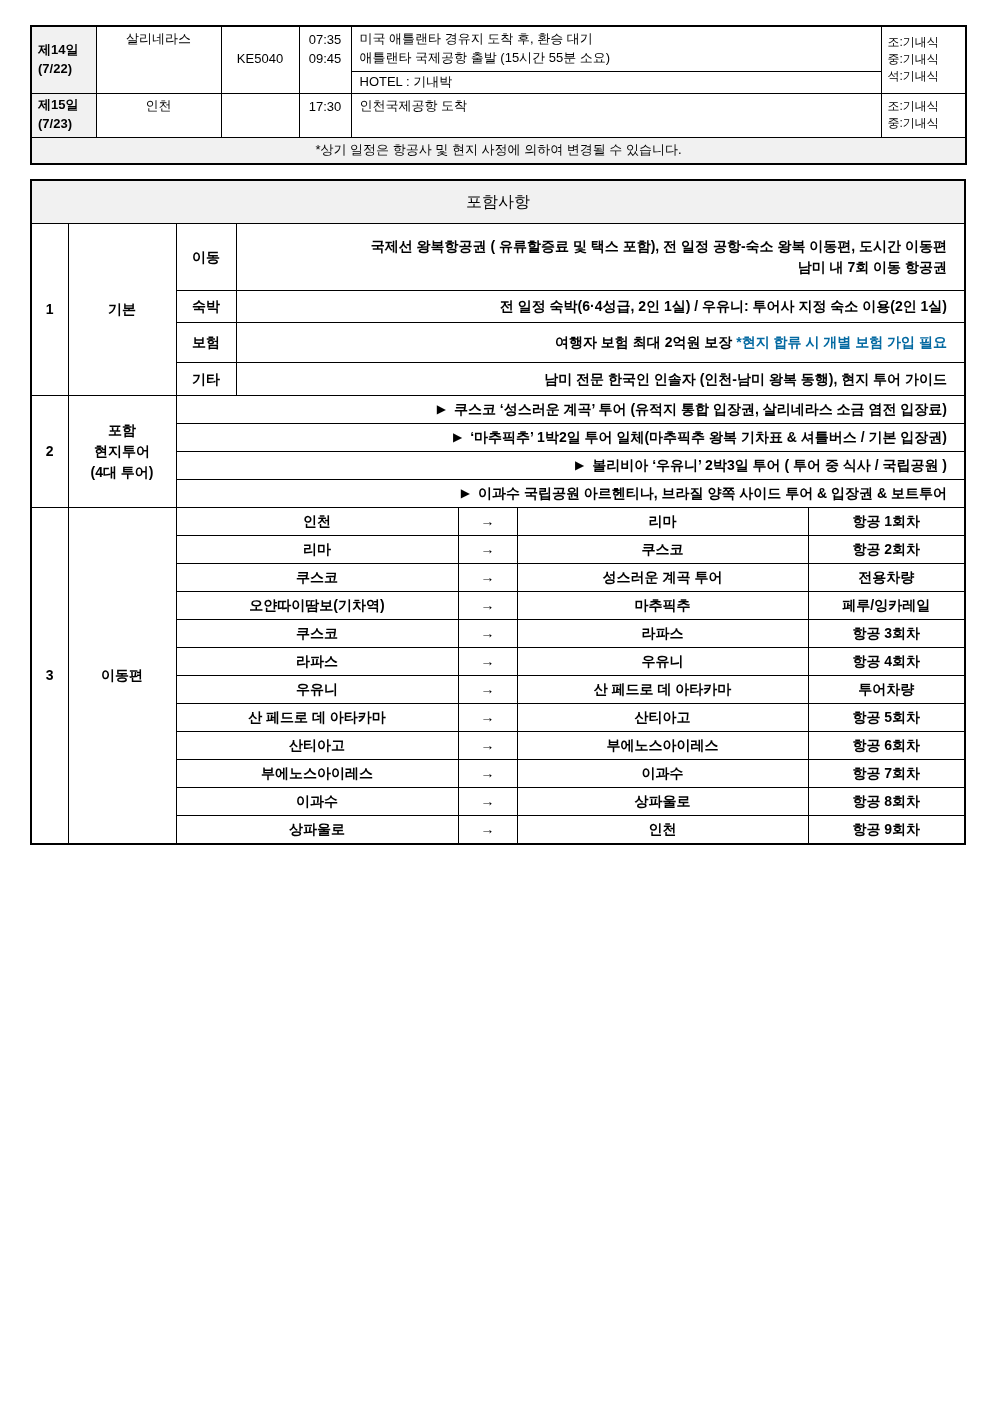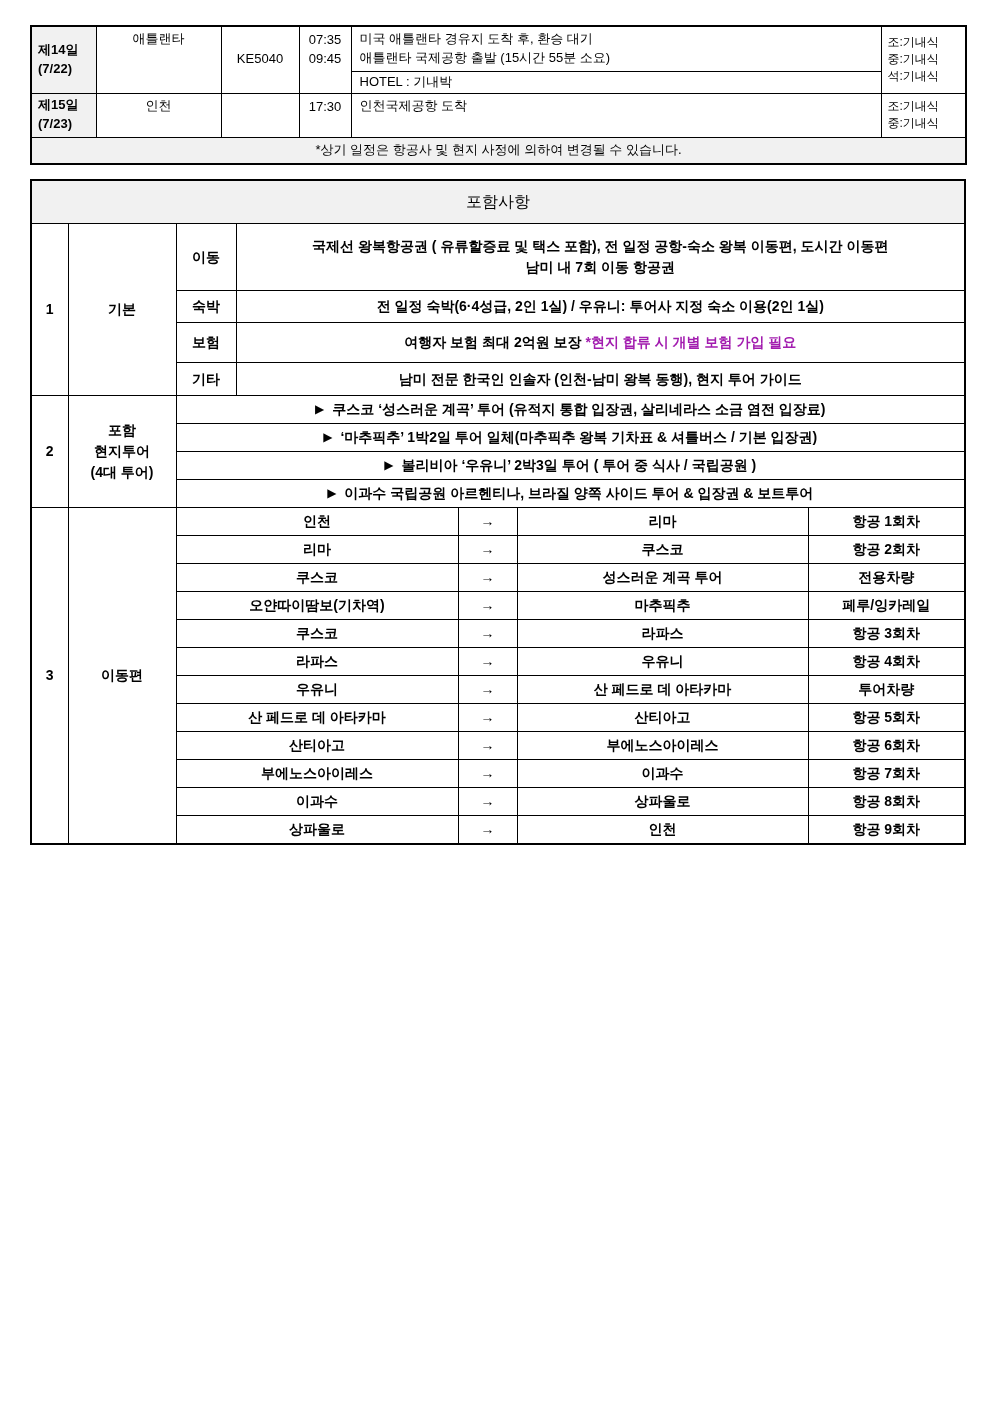--- a/index.html
+++ b/index.html
@@ -34,22 +34,22 @@
   .incl{
     position:absolute;left:30px;top:179px;width:934px;
     border:2px solid #000;
     font-size:14px;
   }
   .incl td{line-height:1.5;}
   .incl-title{background:#f1f1f1;text-align:center;font-size:16px;font-weight:normal;height:42px;}
   .num-cell{font-weight:bold;text-align:center;}
   .cat-cell{font-weight:bold;text-align:center;line-height:1.5;}
   .sub-cell{font-weight:bold;text-align:center;}
-  .content-cell{font-weight:bold;text-align:center;padding:2px 17px;}
-  .blue{color:#a21caf;}
+  .content-cell{font-weight:bold;text-align:right;padding:2px 17px;}
+  .blue{color:#0369a1;}
   .bullet{display:inline-block;margin-right:8px;font-size:12px;transform:translateY(-1px);}
   .route-cell{font-weight:bold;text-align:center;}
   .arrow-cell{font-weight:bold;text-align:center;}
 </style>
 </head>
 <body>
 
 <div class="page">
 
   <table class="sched">
@@ -60,21 +60,21 @@
       <col style="width:52px">
         <col style="width:530px">
         <col style="width:85px">
     </colgroup>
     <tbody>
         <tr style="height:44px;">
       <td class="day-cell" rowspan="2">
         <div>제14일</div>
         <div>(7/22)</div>
       </td>
-      <td class="city-cell" rowspan="2">애틀랜타</td>
+      <td class="city-cell" rowspan="2">살리네라스</td>
       <td class="flight-cell" rowspan="2">KE5040</td>
       <td class="time-cell lines" rowspan="2">07:35
 09:45</td>
       <td class="desc-cell lines">미국 애틀랜타 경유지 도착 후, 환승 대기
 애틀랜타 국제공항 출발 (15시간 55분 소요)</td>
       <td class="meal-cell lines" rowspan="2">조:기내식
 중:기내식
 석:기내식</td>
     </tr>
     <tr style="height:21px;">

